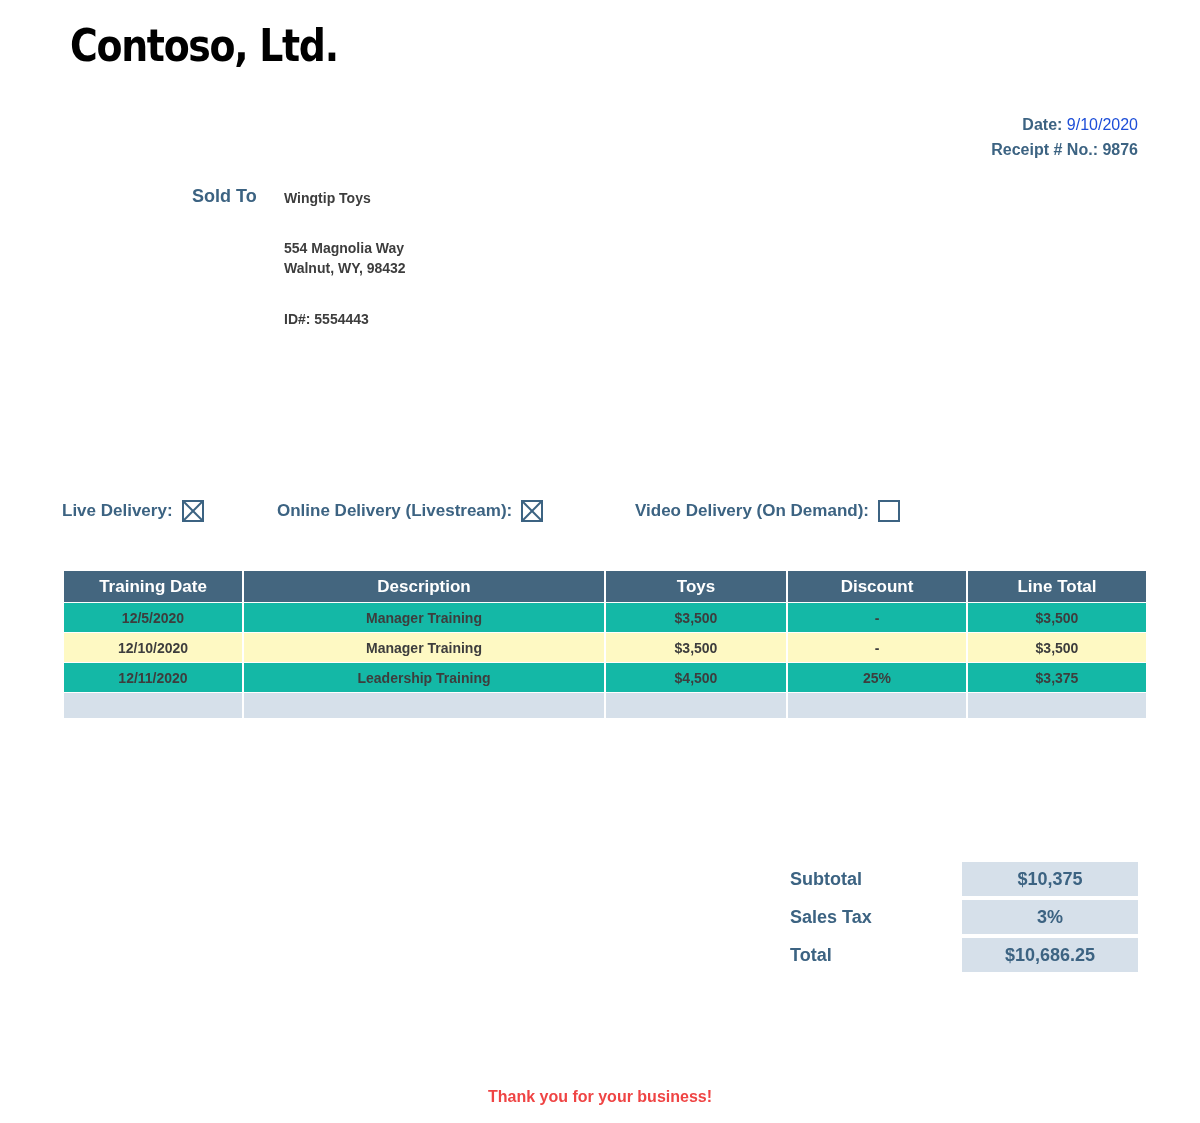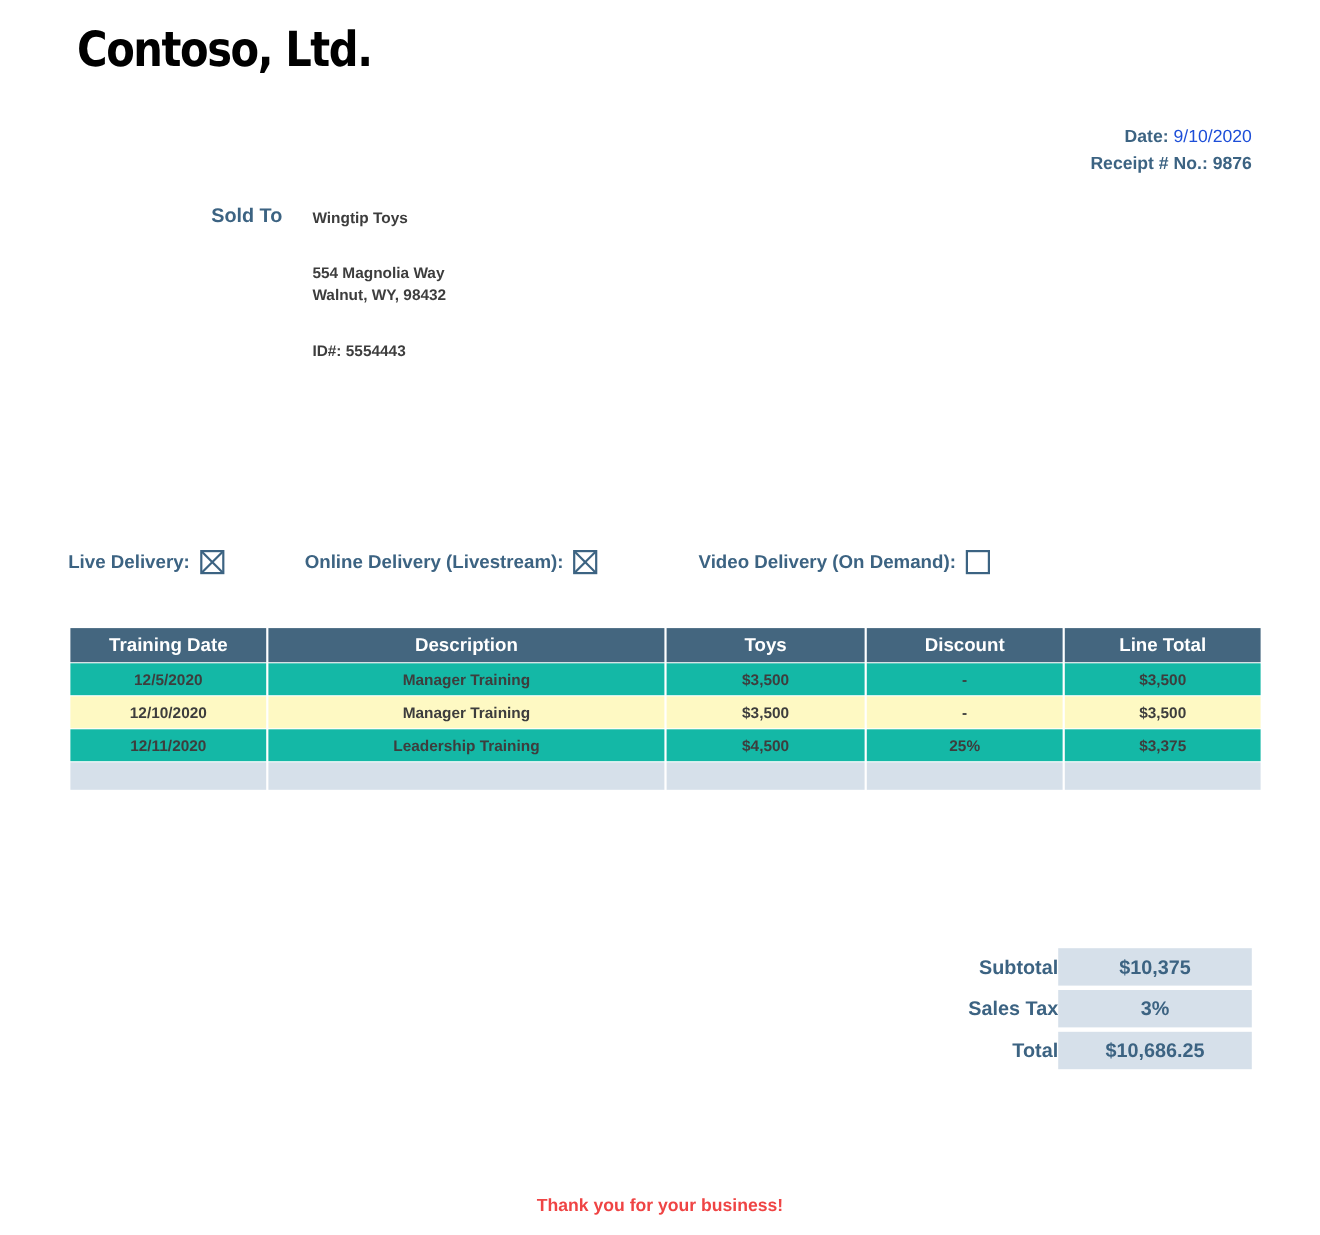--- a/index.html
+++ b/index.html
@@ -199,21 +199,20 @@
     display: flex;
     align-items: center;
     margin-bottom: 4px;
   }
   .totals-label {
     width: 172px;
     font-size: 18px;
     font-weight: bold;
     color: #3c6382;
     line-height: 34px;
-    text-align: right;
   }
   .totals-value {
     width: 176px;
     height: 34px;
     line-height: 34px;
     background: #d6e0ea;
     color: #3c6382;
     font-size: 18px;
     font-weight: bold;
     text-align: center;

